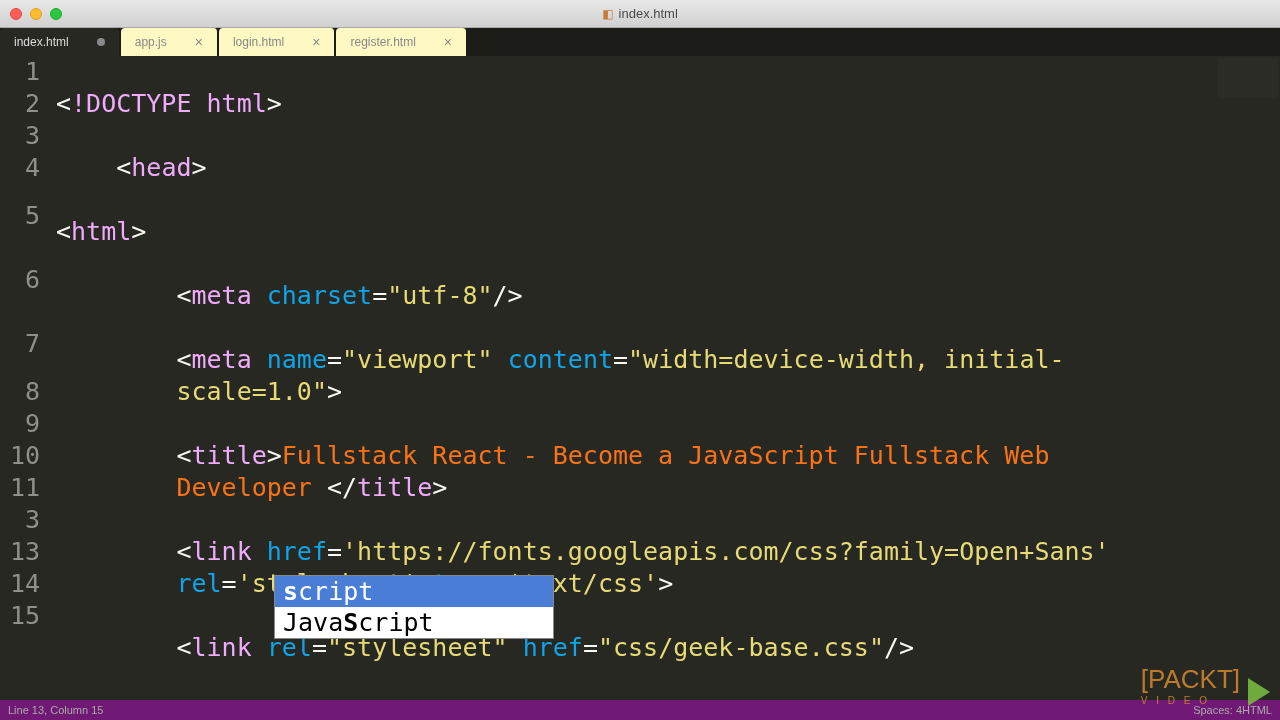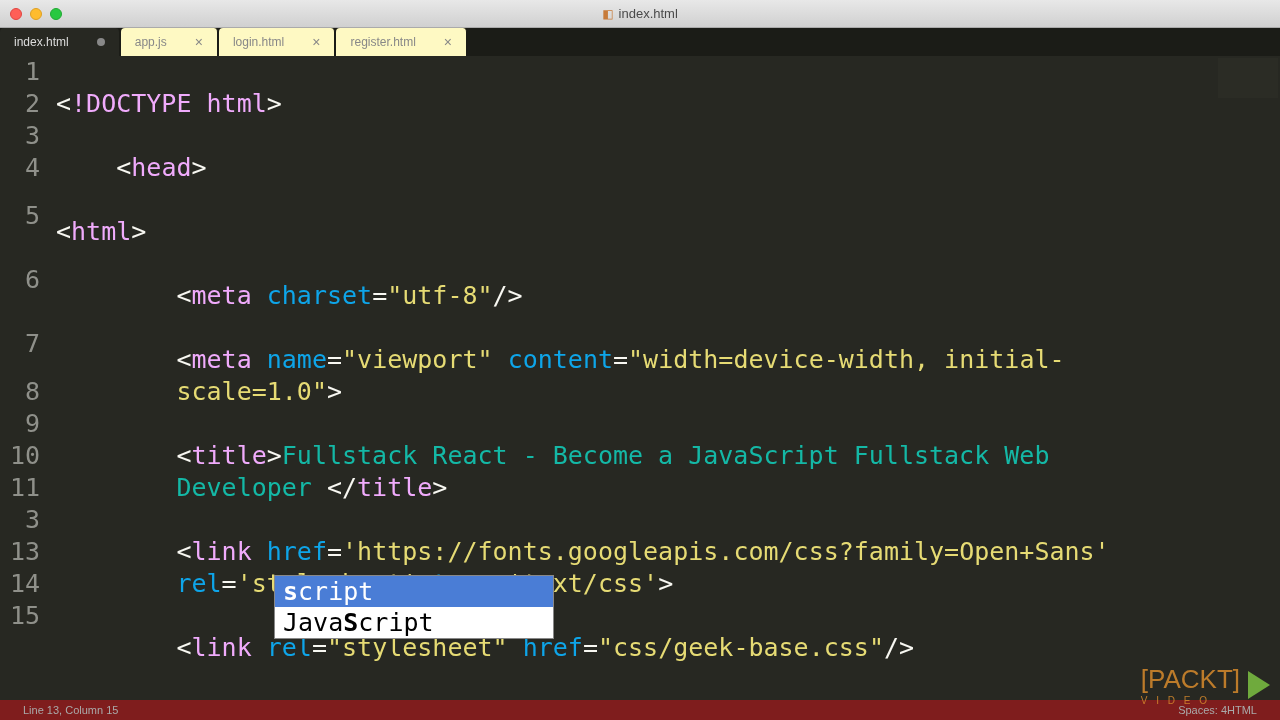--- a/index.html
+++ b/index.html
@@ -66,31 +66,31 @@
 .code {
   color: #f8f8f2;
   white-space: pre;
   position: relative;
 }
 .code .line { }
 .punct { color: #f8f8f2; }
 .tagname { color: #f0abfc; }
 .attr { color: #0ea5e9; }
 .str { color: #e6db74; }
-.text { color: #14b8a6; }
+.text { color: #f97316; }
 .statusbar {
   position: absolute; bottom: 0; left: 0; right: 0;
   height: 20px;
-  background: #7f1d1d;
+  background: #701a75;
   display: flex; align-items: center;
   justify-content: space-between;
   color: #aaa;
   font-family: -apple-system, sans-serif;
   font-size: 11px;
-  padding: 0 23px;
+  padding: 0 8px;
 }
 .status-right { display: flex; gap: 0; }
 .autocomplete {
   position: absolute;
   top: 575px; left: 274px;
   background: #fff;
   border: 1px solid #888;
   font-size: 25px;
   font-family: "Menlo", monospace;
   width: 280px;
@@ -105,21 +105,21 @@
   background: #2e2f28;
   opacity: 0.6;
 }
 .watermark {
   position: absolute;
   bottom: 14px; right: 10px;
   font-family: "Helvetica Neue", sans-serif;
   font-size: 26px;
   color: #d78a2c;
   opacity: 0.85;
-  display: flex; align-items: center;
+  display: flex; align-items: flex-end;
 }
 .watermark .play {
   width: 0; height: 0;
   border-left: 22px solid #7cc142;
   border-top: 14px solid transparent;
   border-bottom: 14px solid transparent;
   margin-left: 8px;
 }
 .watermark small { font-size: 10px; letter-spacing: 3px; display: block; color: #d78a2c; }
 </style>

